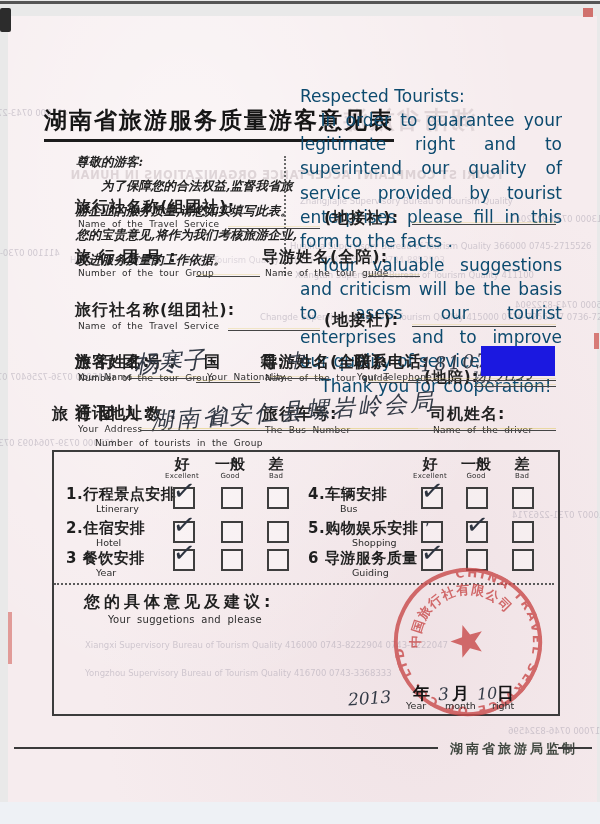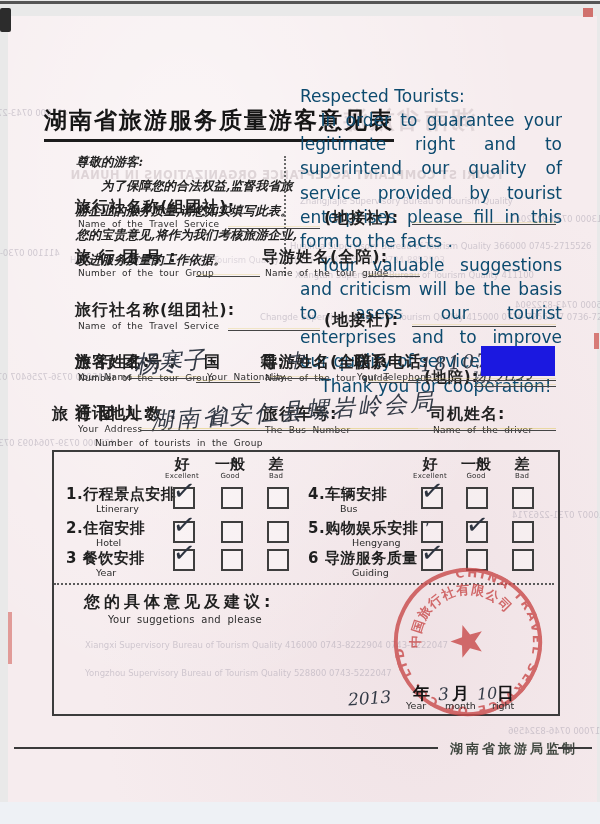--- a/index.html
+++ b/index.html
@@ -56,21 +56,21 @@
 <div class="abs" style="left:8px;top:612px;width:4px;height:52px;background:#d05a52;opacity:.55;"></div>
 
 <div class="abs mirror" style="left:340px;top:104px;font-size:24px;font-weight:bold;opacity:.4;letter-spacing:3px;">湖南省旅游</div>
 <div class="abs mirror" style="left:70px;top:168px;font-size:11.5px;font-weight:bold;opacity:.45;letter-spacing:.5px;">TOURI ST COMPLAINT ACCEPTANCE ORGANIZATIONS IN HUNAN</div>
 <div class="abs bleed" style="left:300px;top:196px;">Zhangjiajie Supervisory Bureau of Tourism Quality</div>
 <div class="abs bleed" style="left:290px;top:241px;">Huaihua Supervisory Bureau of Tourism Quality  366000 0745-2715526</div>
 <div class="abs bleed" style="left:295px;top:270px;">Xiangtan Supervisory Bureau of Tourism Quality  411100</div>
 <div class="abs bleed" style="left:260px;top:312px;">Changde Supervisory Bureau of Tourism Quality  415000 0736-7256407 0736-7266772</div>
 <div class="abs bleed" style="left:70px;top:255px;opacity:.35;">Hengyang Supervisory Bureau of Tourism Quality  421001 0734-8557016 0734-8852503</div>
 <div class="abs bleed" style="left:85px;top:640px;">Xiangxi Supervisory Bureau of Tourism Quality  416000 0743-8222904 0743-8222047</div>
-<div class="abs bleed" style="left:85px;top:668px;">Yongzhou Supervisory Bureau of Tourism Quality  528800 0743-5222047</div>
+<div class="abs bleed" style="left:85px;top:668px;">Yongzhou Supervisory Bureau of Tourism Quality  416700 0743-3368333</div>
 <div class="abs bleed mirror" style="left:-30px;top:108px;">415000 0743-2715526</div>
 <div class="abs bleed mirror" style="left:-38px;top:248px;">411100 0730-8225958</div>
 <div class="abs bleed mirror" style="left:-55px;top:372px;">415000 0736-7256407 0736-7266772</div>
 <div class="abs bleed mirror" style="left:-48px;top:438px;">422000 0739-7064093 0739-5363033</div>
 <div class="abs bleed mirror" style="left:510px;top:214px;">413000 0744-8222047</div>
 <div class="abs bleed mirror" style="left:515px;top:300px;">416000 0743-8222904</div>
 <div class="abs bleed mirror" style="left:512px;top:510px;">410007 0731-2263714</div>
 <div class="abs bleed mirror" style="left:508px;top:726px;">417000 0746-8324596</div>
 
 <div class="abs title" style="left:44px;top:105px;">湖南省旅游服务质量游客意见表</div>
@@ -157,21 +157,21 @@
 </div>
 <div>
   <div class="abs item-cjk" style="left:308px;top:485px;">4.车辆安排</div>
   <div class="abs item-en" style="left:340px;top:503px;">Bus</div>
   <div class="abs chk checked" style="left:421px;top:487px;"></div>
   <div class="abs chk" style="left:466px;top:487px;"></div>
   <div class="abs chk" style="left:512px;top:487px;"></div>
 </div>
 <div>
   <div class="abs item-cjk" style="left:308px;top:519px;">5.购物娱乐安排</div>
-  <div class="abs item-en" style="left:352px;top:537px;">Hengyang</div>
+  <div class="abs item-en" style="left:352px;top:537px;">Shopping</div>
   <div class="abs chk stray" style="left:421px;top:521px;"></div>
   <div class="abs chk checked" style="left:466px;top:521px;"></div>
   <div class="abs chk" style="left:512px;top:521px;"></div>
 </div>
 <div>
   <div class="abs item-cjk" style="left:308px;top:549px;">6 导游服务质量</div>
   <div class="abs item-en" style="left:352px;top:567px;">Guiding</div>
   <div class="abs chk checked" style="left:421px;top:549px;"></div>
   <div class="abs chk" style="left:466px;top:549px;"></div>
   <div class="abs chk" style="left:512px;top:549px;"></div>

